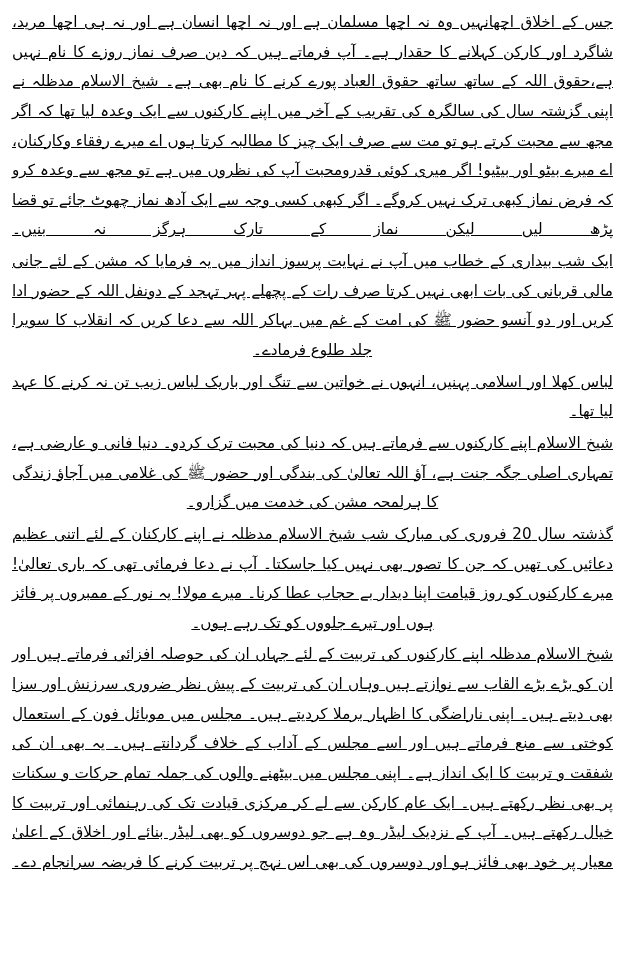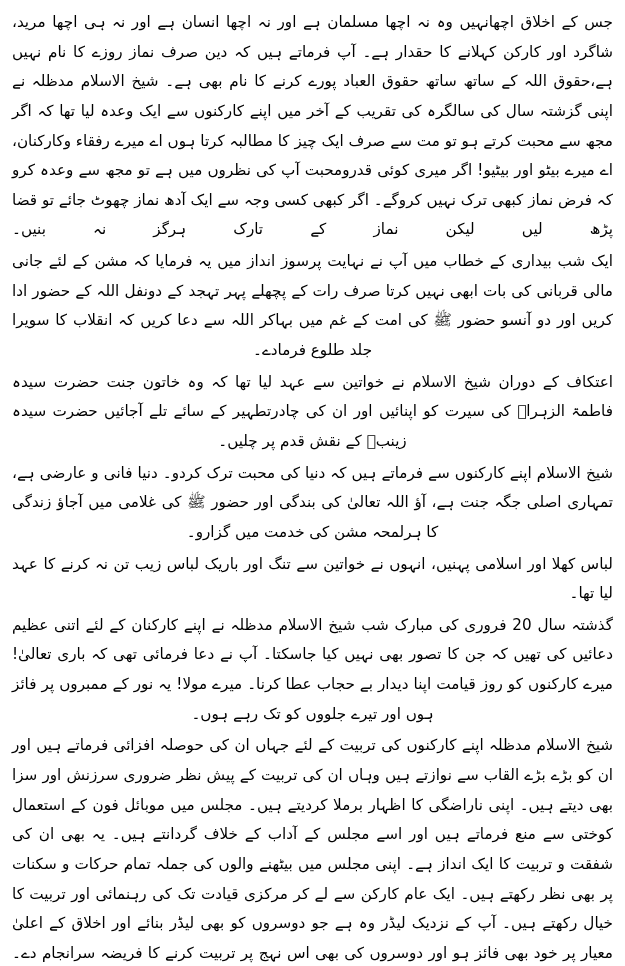--- a/index.html
+++ b/index.html
@@ -10,20 +10,21 @@
   .page {
     width: 625px;
     height: 966px;
     background: #ffffff;
     margin: 0 auto;
     position: relative;
     box-sizing: border-box;
     padding: 8px 12px 8px 12px;
     overflow: hidden;
     font-family: "DejaVu Sans", "Liberation Sans", sans-serif;
+    text-decoration: underline;
   }
   .doc-body {
     direction: rtl;
     text-align: justify;
     text-align-last: justify;
     color: #000000;
     font-size: 15.2px;
     line-height: 1.95;
   }
   .para {
@@ -44,19 +45,18 @@
     margin-top: 1px;
   }
 </style>
 </head>
 <body>
 
 <div class="page">
   <div class="doc-body">
     <p class="para">جس کے اخلاق اچھانہیں وہ نہ اچھا مسلمان ہے اور نہ اچھا انسان ہے اور نہ ہی اچھا مرید، شاگرد اور کارکن کہلانے کا حقدار ہے۔ آپ فرماتے ہیں کہ دین صرف نماز روزے کا نام نہیں ہے،حقوق اللہ کے ساتھ ساتھ حقوق العباد پورے کرنے کا نام بھی ہے۔ شیخ الاسلام مدظلہ نے اپنی گزشتہ سال کی سالگرہ کی تقریب کے آخر میں اپنے کارکنوں سے ایک وعدہ لیا تھا کہ اگر مجھ سے محبت کرتے ہو تو مت سے صرف ایک چیز کا مطالبہ کرتا ہوں اے میرے رفقاء وکارکنان، اے میرے بیٹو اور بیٹیو! اگر میری کوئی قدرومحبت آپ کی نظروں میں ہے تو مجھ سے وعدہ کرو کہ فرض نماز کبھی ترک نہیں کروگے۔ اگر کبھی کسی وجہ سے ایک آدھ نماز چھوٹ جائے تو قضا پڑھ لیں لیکن نماز کے تارک ہرگز نہ بنیں۔</p>
     <p class="para last-center">ایک شب بیداری کے خطاب میں آپ نے نہایت پرسوز انداز میں یہ فرمایا کہ مشن کے لئے جانی مالی قربانی کی بات ابھی نہیں کرتا صرف رات کے پچھلے پہر تہجد کے دونفل اللہ کے حضور ادا کریں اور دو آنسو حضور ﷺ کی امت کے غم میں بہاکر اللہ سے دعا کریں کہ انقلاب کا سویرا جلد طلوع فرمادے۔</p>
-    <p class="para last-center">اعتکاف کے دوران شیخ الاسلام نے خواتین سے عہد لیا تھا کہ وہ خاتون جنت حضرت سیدہ فاطمۃ الزہراؓ کی سیرت کو اپنائیں اور ان کی چادرتطہیر کے سائے تلے آجائیں حضرت سیدہ زینبؓ کے نقش قدم پر چلیں۔</p>
+    <p class="para last-right">لباس کھلا اور اسلامی پہنیں، انہوں نے خواتین سے تنگ اور باریک لباس زیب تن نہ کرنے کا عہد لیا تھا۔</p>
     <p class="para last-center">شیخ الاسلام اپنے کارکنوں سے فرماتے ہیں کہ دنیا کی محبت ترک کردو۔ دنیا فانی و عارضی ہے، تمہاری اصلی جگہ جنت ہے، آؤ اللہ تعالیٰ کی بندگی اور حضور ﷺ کی غلامی میں آجاؤ زندگی کا ہرلمحہ مشن کی خدمت میں گزارو۔</p>
-    <p class="para last-right">لباس کھلا اور اسلامی پہنیں، انہوں نے خواتین سے تنگ اور باریک لباس زیب تن نہ کرنے کا عہد لیا تھا۔</p>
     <p class="para last-center">گذشتہ سال 20 فروری کی مبارک شب شیخ الاسلام مدظلہ نے اپنے کارکنان کے لئے اتنی عظیم دعائیں کی تھیں کہ جن کا تصور بھی نہیں کیا جاسکتا۔ آپ نے دعا فرمائی تھی کہ باری تعالیٰ! میرے کارکنوں کو روز قیامت اپنا دیدار بے حجاب عطا کرنا۔ میرے مولا! یہ نور کے ممبروں پر فائز ہوں اور تیرے جلووں کو تک رہے ہوں۔</p>
     <p class="para">شیخ الاسلام مدظلہ اپنے کارکنوں کی تربیت کے لئے جہاں ان کی حوصلہ افزائی فرماتے ہیں اور ان کو بڑے بڑے القاب سے نوازتے ہیں وہاں ان کی تربیت کے پیش نظر ضروری سرزنش اور سزا بھی دیتے ہیں۔ اپنی ناراضگی کا اظہار برملا کردیتے ہیں۔ مجلس میں موبائل فون کے استعمال کوختی سے منع فرماتے ہیں اور اسے مجلس کے آداب کے خلاف گردانتے ہیں۔ یہ بھی ان کی شفقت و تربیت کا ایک انداز ہے۔ اپنی مجلس میں بیٹھنے والوں کی جملہ تمام حرکات و سکنات پر بھی نظر رکھتے ہیں۔ ایک عام کارکن سے لے کر مرکزی قیادت تک کی رہنمائی اور تربیت کا خیال رکھتے ہیں۔ آپ کے نزدیک لیڈر وہ ہے جو دوسروں کو بھی لیڈر بنائے اور اخلاق کے اعلیٰ معیار پر خود بھی فائز ہو اور دوسروں کی بھی اس نہج پر تربیت کرنے کا فریضہ سرانجام دے۔</p>
   </div>
 </div>
 
 </body></html>

